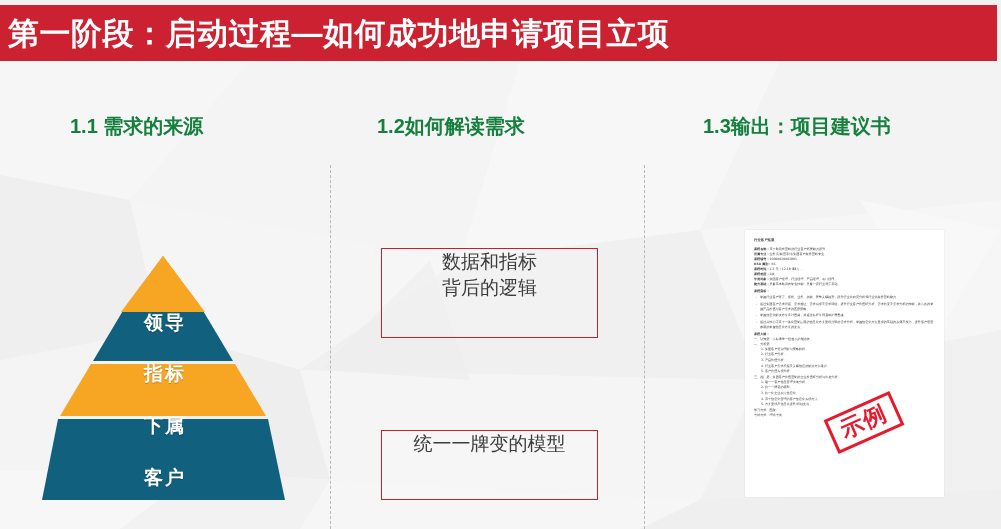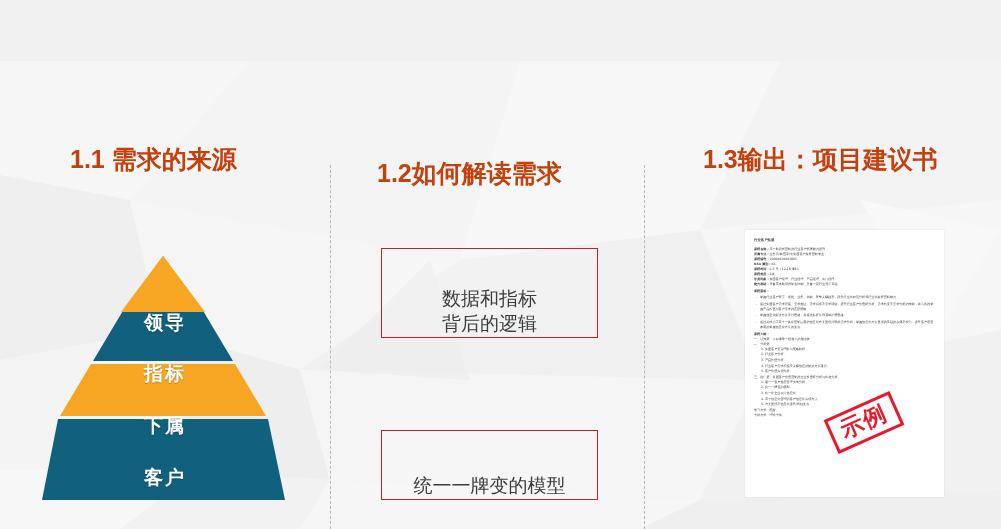--- a/index.html
+++ b/index.html
@@ -59,29 +59,29 @@
     width: 0;
     height: 364px;
     border-left: 1px dashed #b9b9b9;
   }
   .divider.d1 { left: 330px; }
   .divider.d2 { left: 644px; }
 
   
   .col-head {
     position: absolute;
-    top: 146px;
-    color: #c2410c;
-    font-size: 25px;
+    top: 115px;
+    color: #15803d;
+    font-size: 20px;
     font-weight: bold;
     white-space: nowrap;
     line-height: 1.1;
   }
   .col-head.h1 { left: 70px; }
-  .col-head.h2 { left: 377px; margin-top: 14px; }
+  .col-head.h2 { left: 377px; }
   .col-head.h3 { left: 703px; }
 
   
   .pyramid {
     position: absolute;
     left: 40px;
     top: 250px;
     width: 250px;
     height: 256px;
   }
@@ -102,21 +102,21 @@
   .pyr-label.l3 { top: 215px; }
 
   
   .mid-box {
     position: absolute;
     left: 381px;
     width: 217px;
     border: 1px solid #c52030;
     background: rgba(255,255,255,0.15);
     display: flex;
-    align-items: flex-end;
+    align-items: flex-start;
     justify-content: center;
     text-align: center;
     color: #3c3c3c;
     font-size: 19px;
     line-height: 1.35;
     box-sizing: border-box;
   }
   .mid-box.b1 { top: 248px; height: 90px; }
   .mid-box.b2 { top: 348px; height: 65px; }
   .mid-box.b3 { top: 430px; height: 70px; }
@@ -212,20 +212,23 @@
     <polygon points="300,370 760,380 700,500 330,480" fill="#f5f5f5"></polygon>
     <polygon points="760,380 1001,330 1001,490 700,500" fill="#f1f1f1"></polygon>
     <polygon points="0,470 200,470 120,529 0,529" fill="#f7f7f7"></polygon>
     <polygon points="200,470 330,480 300,529 120,529" fill="#f2f2f2"></polygon>
     <polygon points="330,480 700,500 640,529 300,529" fill="#f6f6f6"></polygon>
     <polygon points="700,500 1001,490 1001,529 640,529" fill="#efefef"></polygon>
     <polygon points="430,260 470,380 320,370" fill="#ededed" opacity="0.8"></polygon>
     <polygon points="860,200 1001,230 940,330" fill="#f8f8f8"></polygon>
   </svg>
 
+  <div class="title-banner">
+    <div class="title-text">第一阶段：启动过程—如何成功地申请项目立项</div>
+  </div>
 
   <div class="divider d1"></div>
   <div class="divider d2"></div>
 
   <div class="col-head h1">1.1 需求的来源</div>
   <div class="col-head h2">1.2如何解读需求</div>
   <div class="col-head h3">1.3输出：项目建议书</div>
 
   <div class="pyramid">
     <svg width="250" height="256" viewBox="0 0 250 256" aria-hidden="true">

